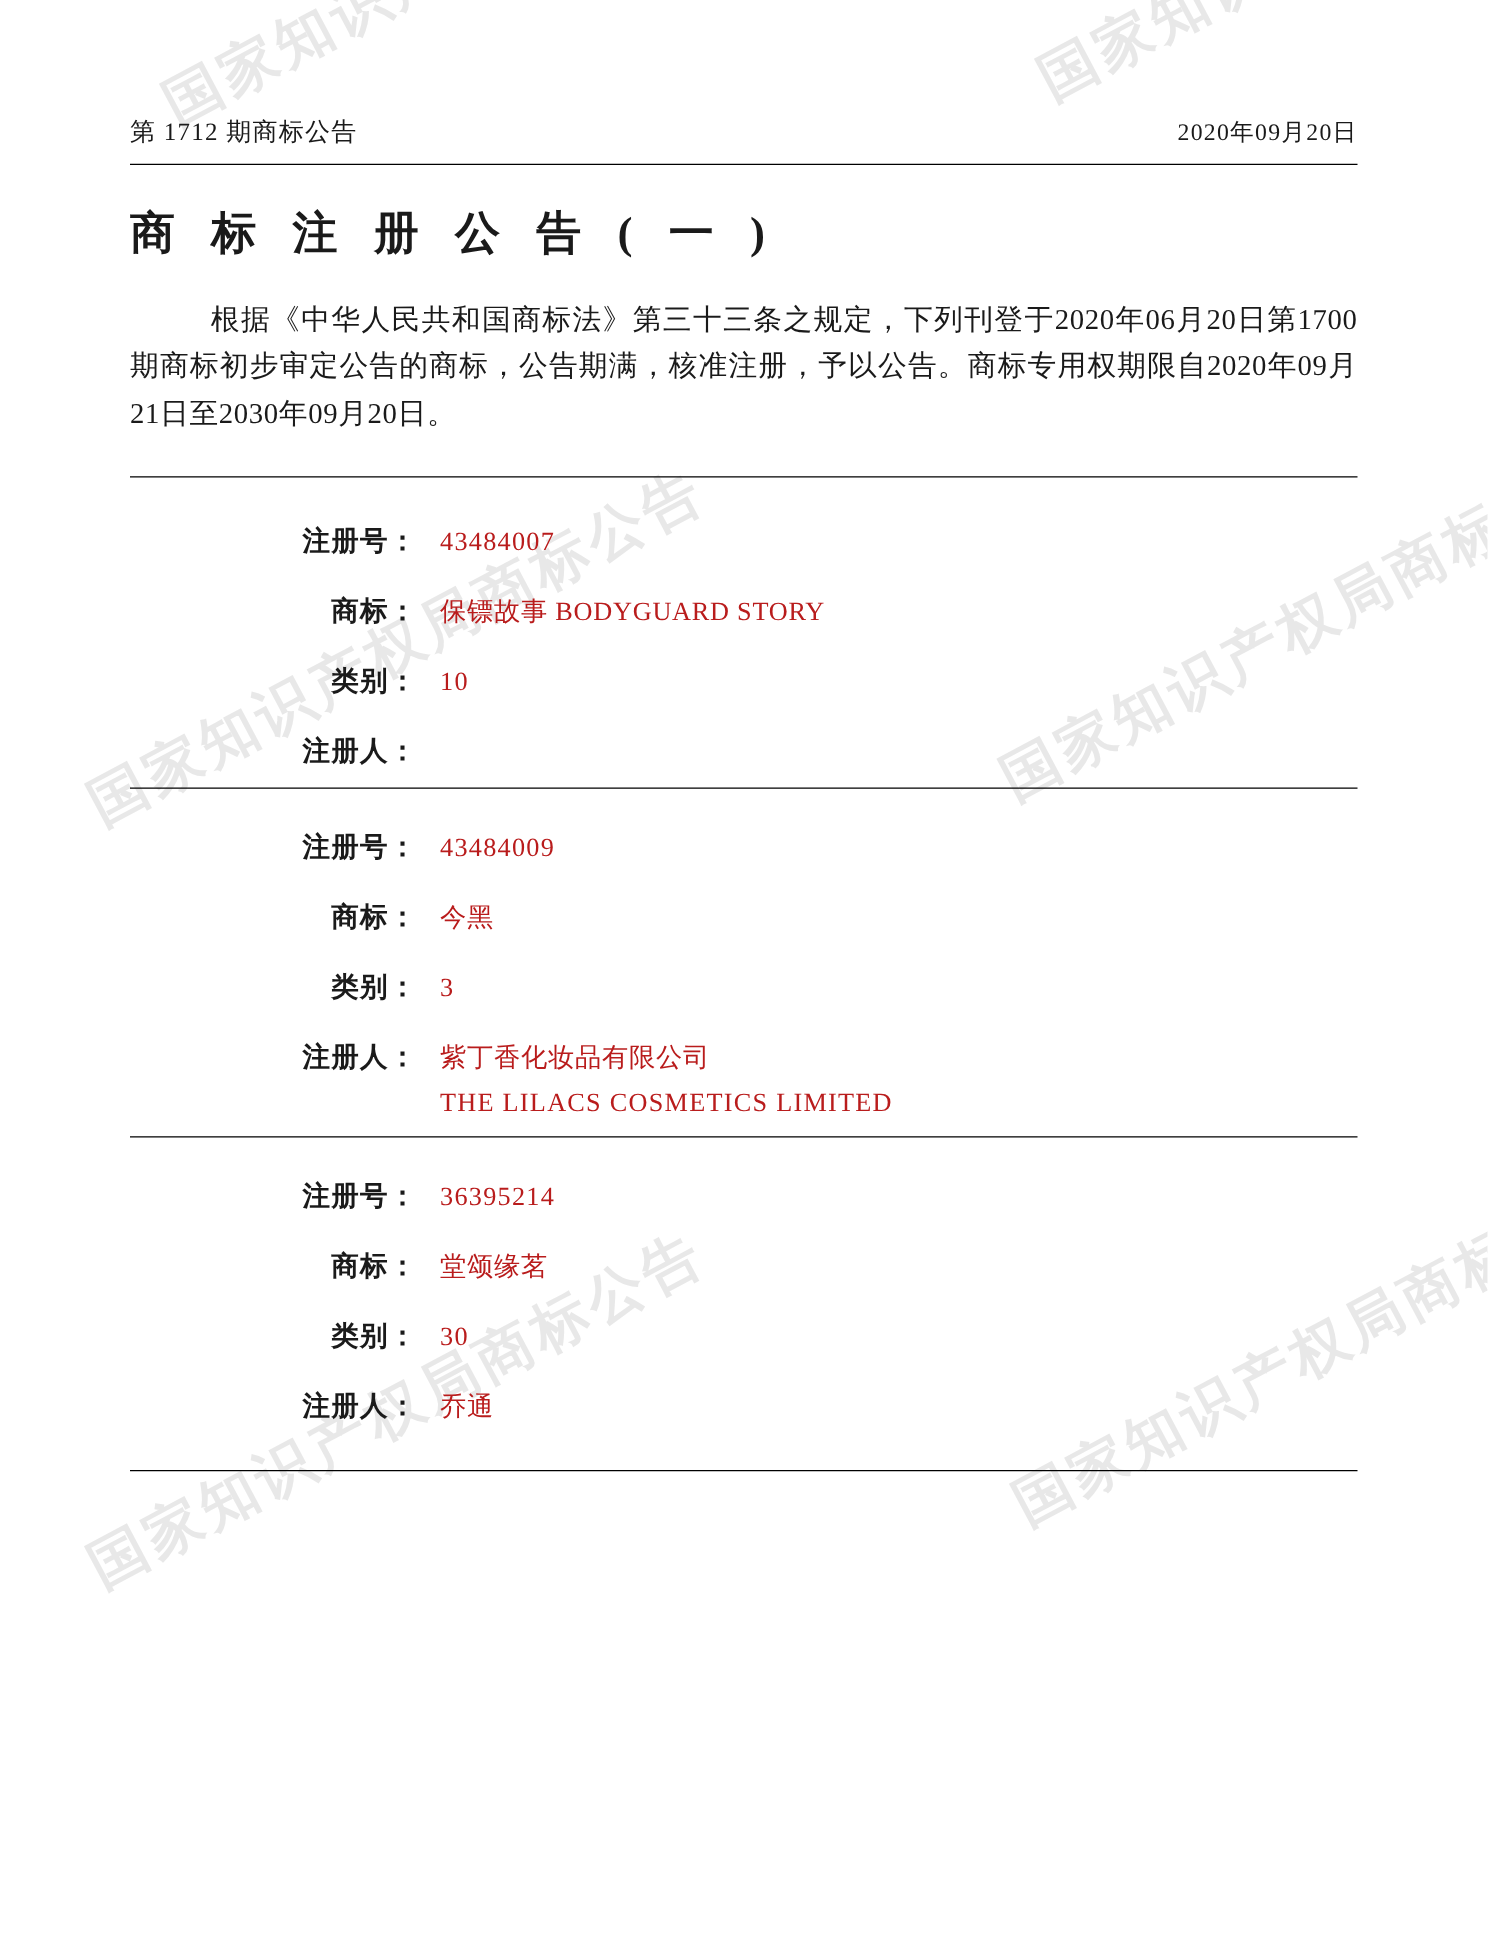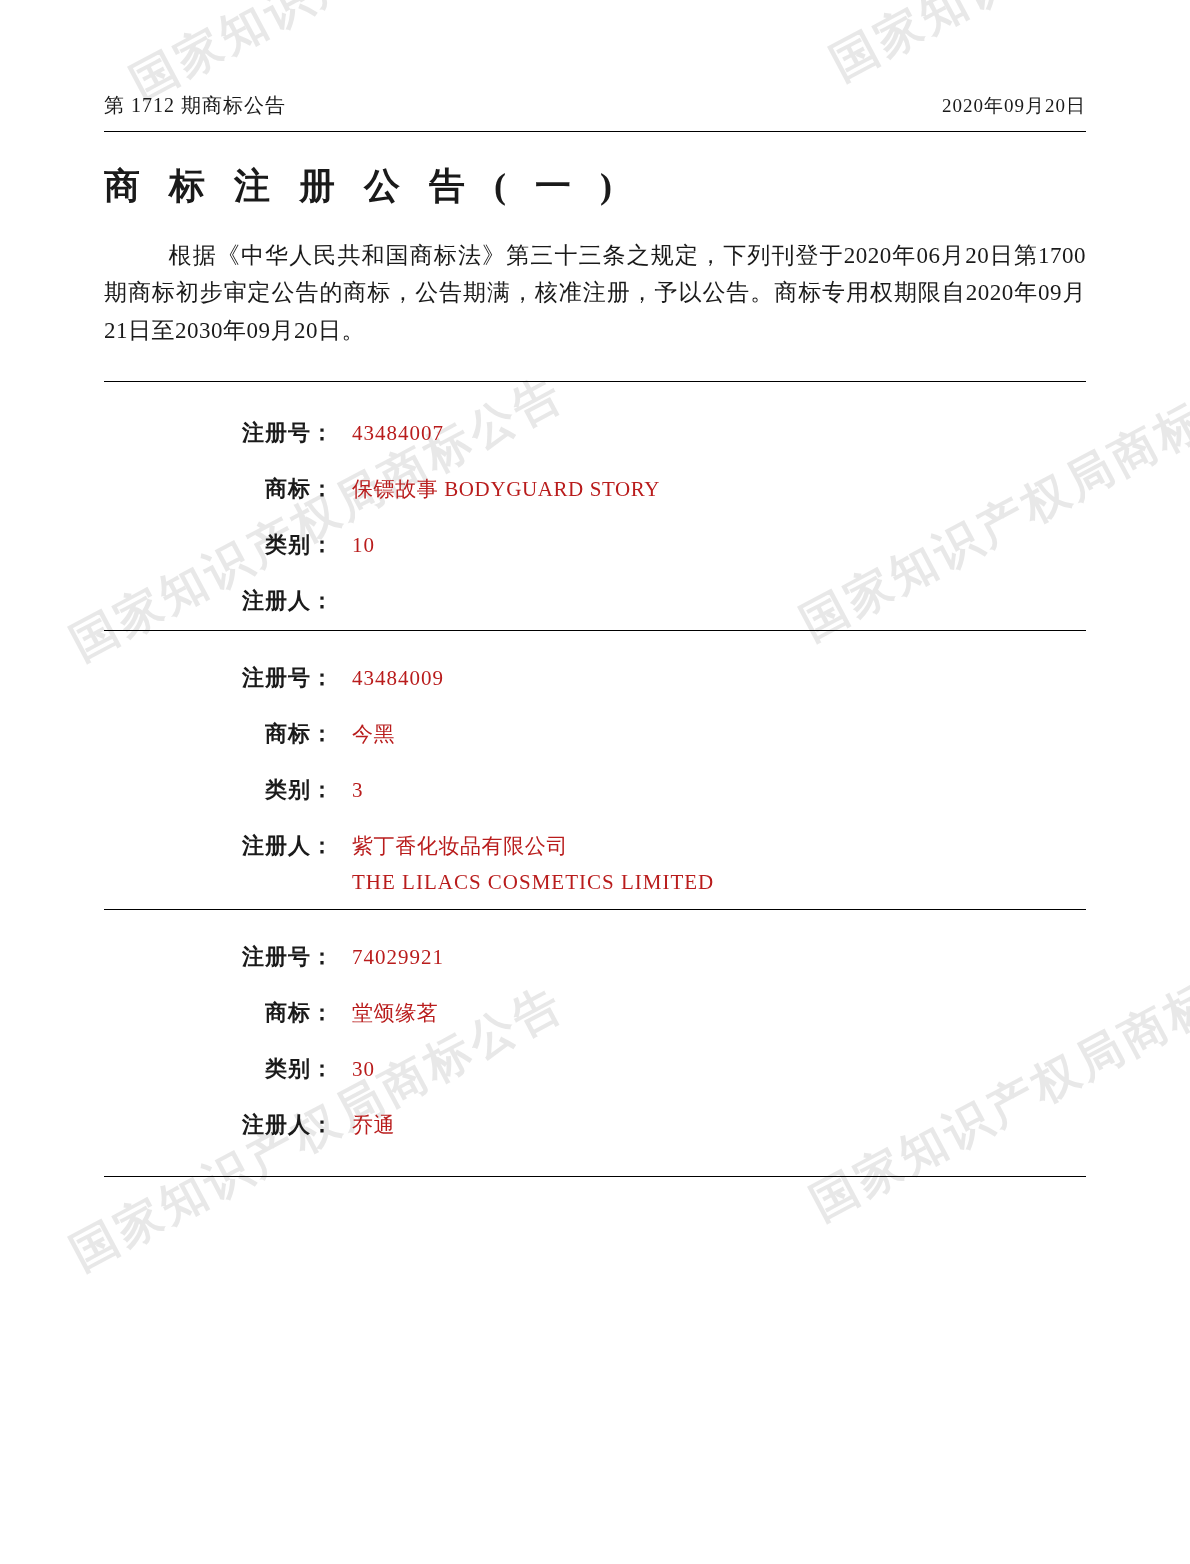--- a/index.html
+++ b/index.html
@@ -210,21 +210,21 @@
             <span class="line-cn">紫丁香化妆品有限公司</span>
             <span class="line-en">THE LILACS COSMETICS LIMITED</span>
           </div>
         </div>
       </div>
 
       <hr class="rule">
       <div class="record">
         <div class="row">
           <div class="label">注册号：</div>
-          <div class="value num">74029921</div>
+          <div class="value num">36395214</div>
         </div>
         <div class="row">
           <div class="label">商标：</div>
           <div class="value">堂颂缘茗</div>
         </div>
         <div class="row">
           <div class="label">类别：</div>
           <div class="value num">30</div>
         </div>
         <div class="row">

